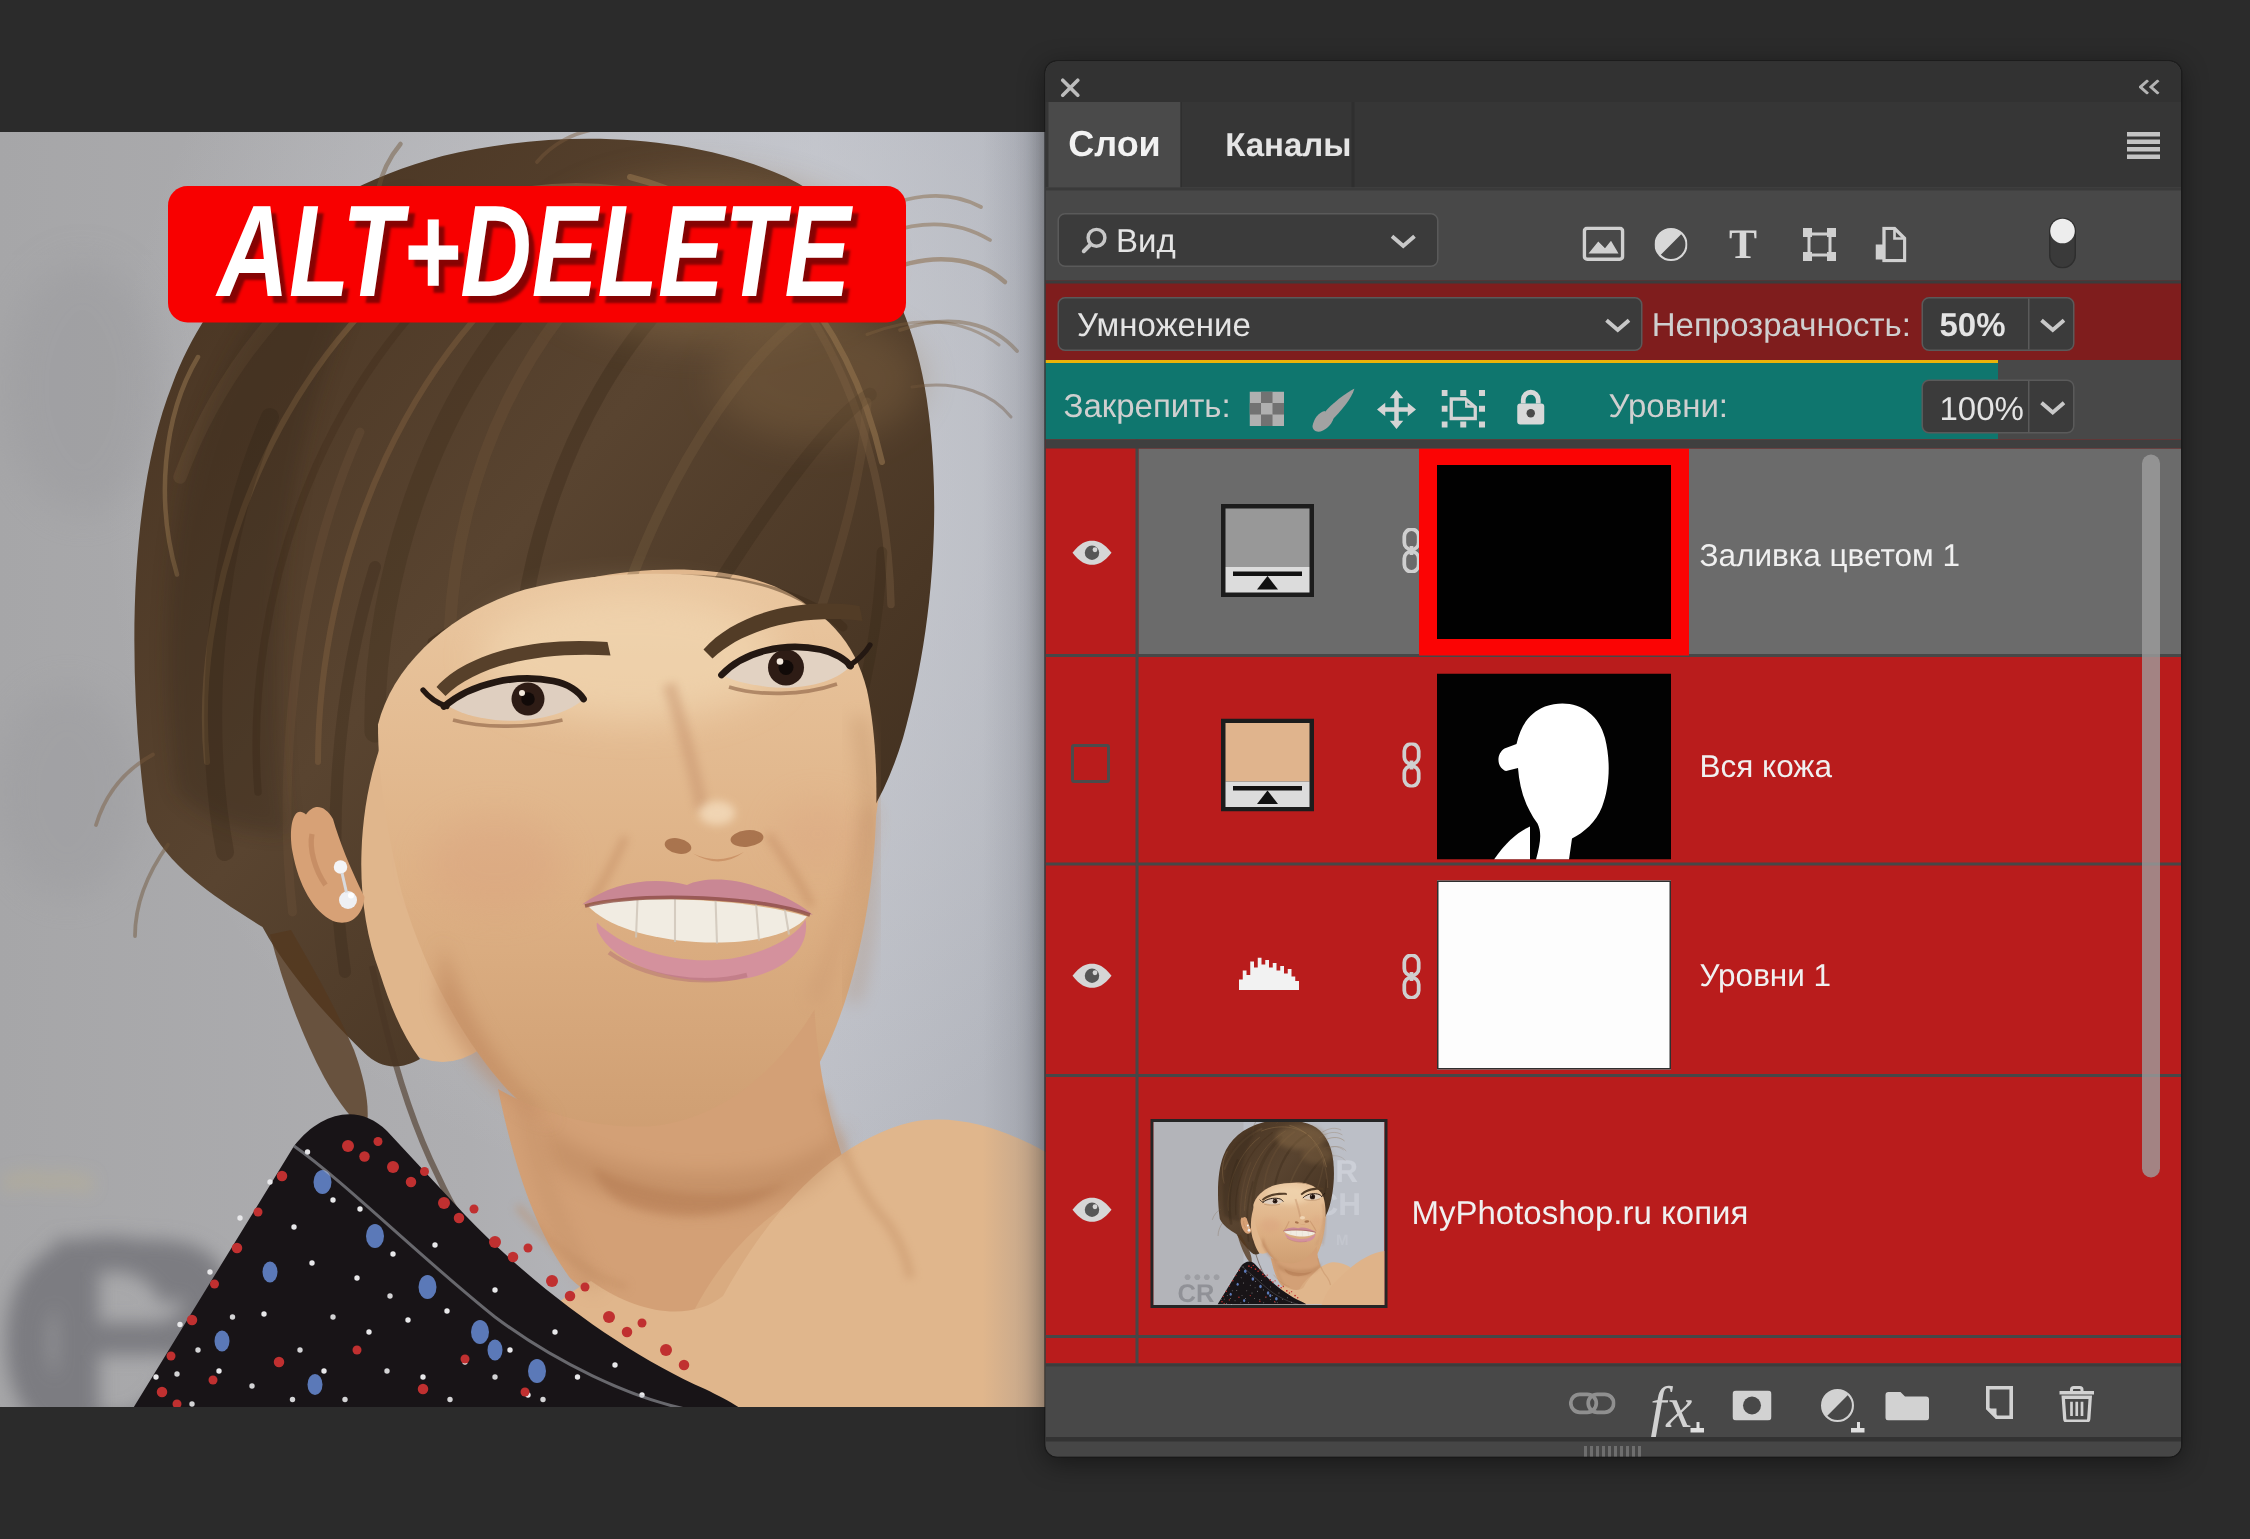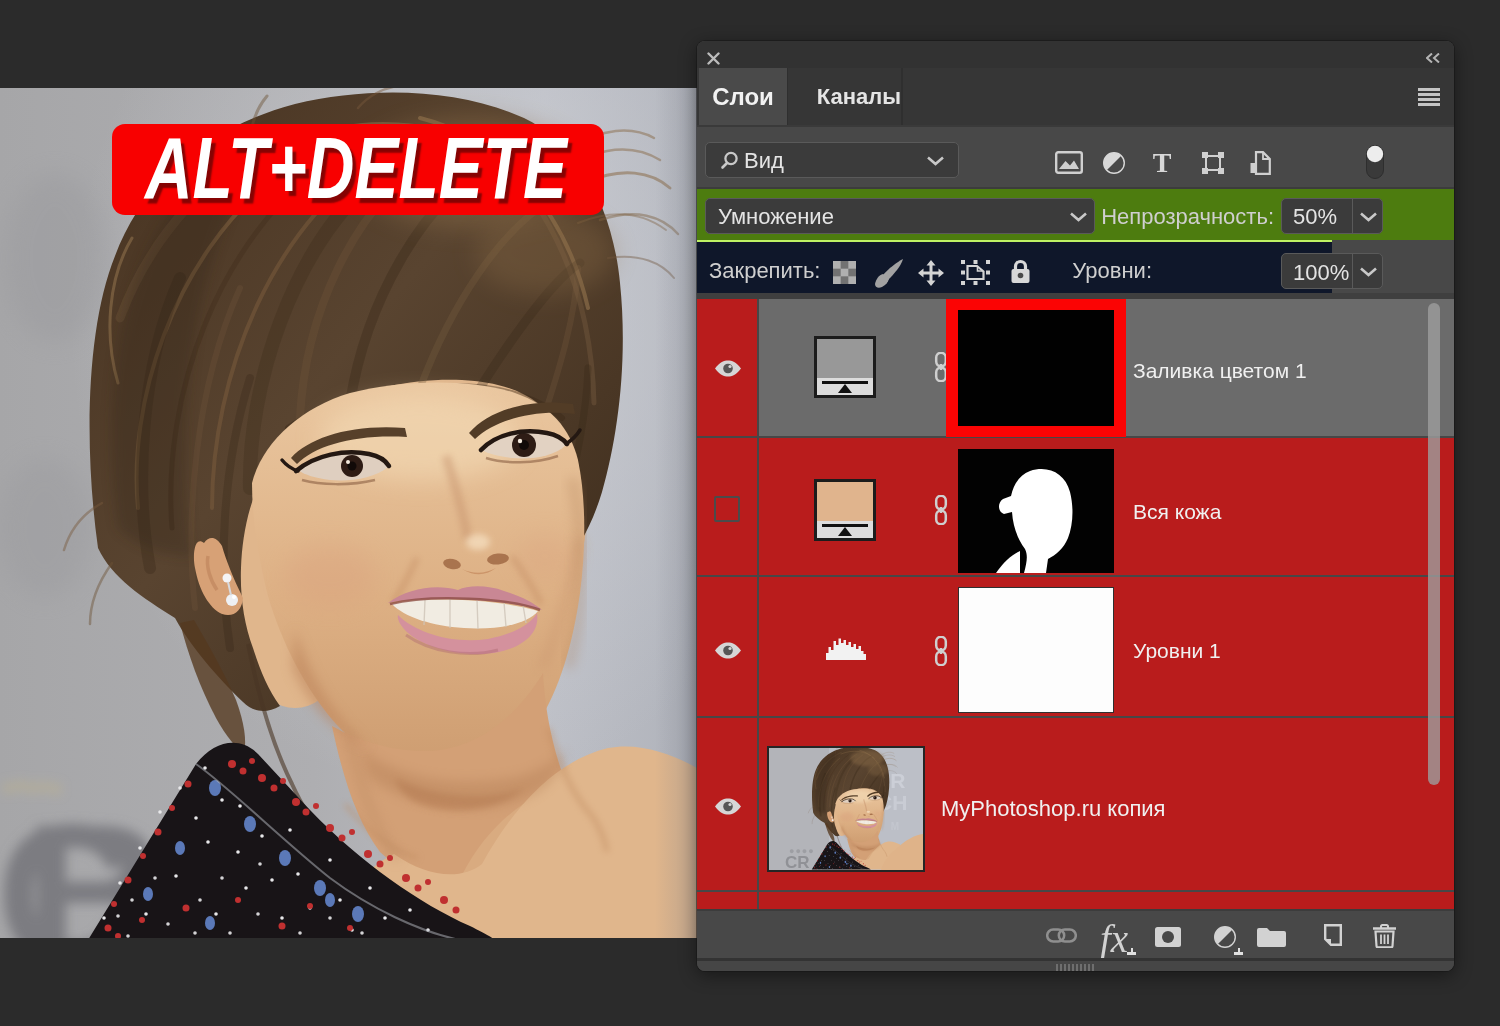--- a/index.html
+++ b/index.html
@@ -20,22 +20,22 @@
   .abs { position:absolute; }
   #titlebar { left:0; top:0; width:757px; height:27px; background:#323232; }
   #tabs { left:0; top:27px; width:757px; height:57px; background:#363636; }
   #tab1 { left:2px; top:0; width:88px; height:57px; background:#4a4a4a;
     color:#f2f2f2; font-size:24px; font-weight:bold; text-align:center; line-height:58px;}
   #tab2 { left:90px; top:0; width:116px; height:57px; border-right:2px solid #2f2f2f; border-left:1px solid #2f2f2f;
     color:#e5e5e5; font-size:22px; font-weight:bold; text-align:right; line-height:58px;}
   #hamb { right:14px; top:20px; width:22px; height:16px; }
   #hamb div { height:3px; background:#c4c4c4; margin-bottom:2px; }
   #rowFilter { left:0; top:84px; width:757px; height:62px; background:#484848; border-top:2px solid #3a3a3a;}
-  #rowBlend  { left:0; top:146px; width:757px; height:53px; background:#4d7c0f; border-top:2px solid #3c3c3c;}
-  #rowLock   { left:0; top:199px; width:635px; height:53px; background:#0f172a; border-top:2px solid #bef264;}
+  #rowBlend  { left:0; top:146px; width:757px; height:53px; background:#7f1d1d; border-top:2px solid #3c3c3c;}
+  #rowLock   { left:0; top:199px; width:635px; height:53px; background:#0f766e; border-top:2px solid #eab308;}
   .well { position:absolute; background:#3b3b3b; border:1px solid #5a5a5a; border-radius:5px; }
   .lbl { position:absolute; color:#cfcfcf; font-size:22px; white-space:nowrap;}
   .val { position:absolute; color:#e4e4e4; font-size:22px; white-space:nowrap;}
   
   #list { left:0; top:252px; width:757px; height:616px; background:#b91c1c; }
   #listsep { left:0; top:252px; width:757px; height:6px; background:#3f3f3f; }
   .lrow { position:absolute; left:0; width:757px; border-bottom:2px solid #474747;}
   .rowbg { position:absolute; left:62px; top:0; right:0; bottom:0; background:#6b6b6b; }
   .eyeline { position:absolute; left:60px; top:0; bottom:0; width:2px; background:#474747; }
   .lname { position:absolute; color:#f0f0f0; font-size:21px; white-space:nowrap;}
@@ -373,21 +373,21 @@
   </div>
   <div id="rowBlend" class="abs dots">
     <div class="well" style="left:8px; top:9px; width:390px; height:36px;"></div>
     <span class="val" style="left:21px; top:15px;">Умножение</span>
     <svg class="icon" style="left:373px; top:23px;" width="17" height="10">
       <path d="M1 1.5 L8.5 8 L16 1.5" stroke="#c8c8c8" stroke-width="2.6" fill="none"></path>
     </svg>
     <span class="lbl" style="right:180px; top:15px;">Непрозрачность:</span>
     <div class="well" style="left:584px; top:9px; width:102px; height:36px;"></div>
     <div class="abs" style="left:655px; top:10px; width:1px; height:34px; background:#5a5a5a;"></div>
-    <span class="val" style="left:596px; top:15px;">50%</span>
+    <span class="val" style="left:596px; top:15px;font-weight:bold;">50%</span>
     <svg class="icon" style="left:663px; top:23px;" width="17" height="10">
       <path d="M1 1.5 L8.5 8 L16 1.5" stroke="#c8c8c8" stroke-width="2.6" fill="none"></path>
     </svg>
   </div>
   <div id="rowLock" class="abs dots">
     <span class="lbl" style="left:12px; top:16px;">Закрепить:</span>
     <svg class="icon" style="left:136px; top:19px;" width="23" height="23">
       <rect x="0" y="0" width="23" height="23" fill="#b0b0b0"></rect>
       <rect x="7.67" y="0" width="7.67" height="7.67" fill="#727272"></rect>
       <rect x="0" y="7.67" width="7.67" height="7.67" fill="#727272"></rect>

